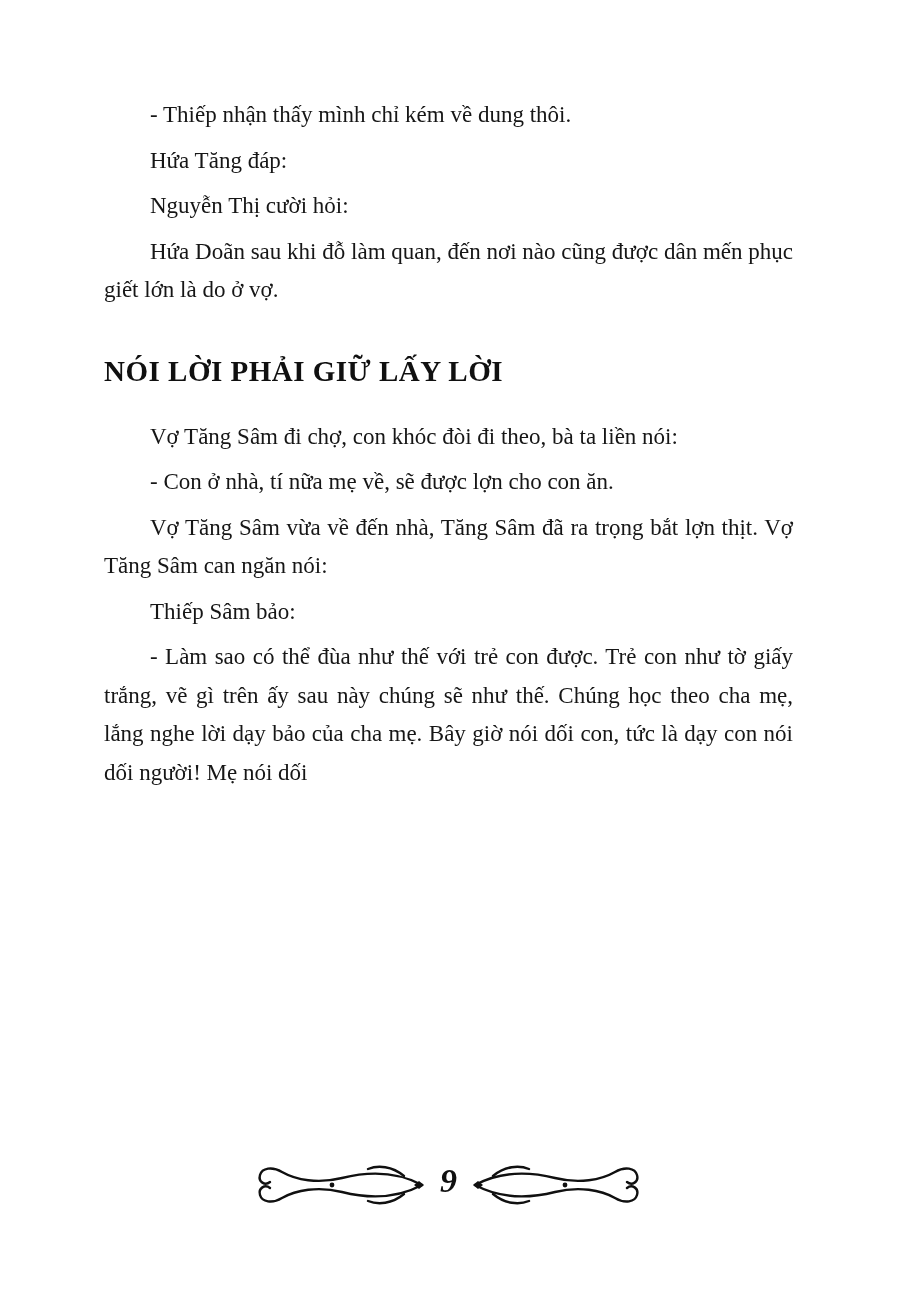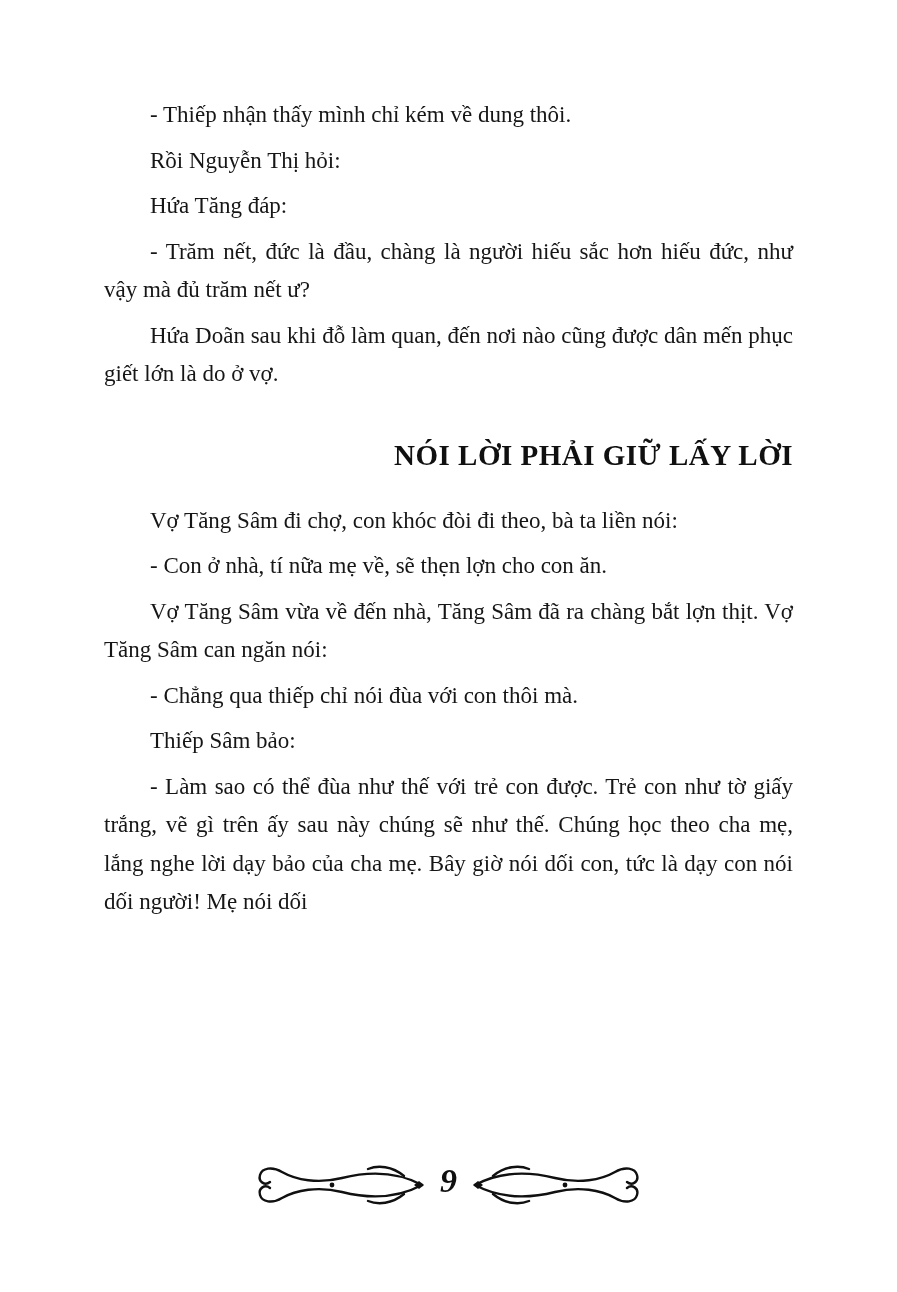--- a/index.html
+++ b/index.html
@@ -28,21 +28,21 @@
     font-size: 23px;
     line-height: 38.5px;
     text-indent: 46px;
     text-align: justify;
     color: #161616;
   }
   .section-heading {
     margin: 38px 0 30px 0;
     font-size: 29px;
     font-weight: bold;
-    text-align: right;
+    text-align: left;
     letter-spacing: 0.5px;
     color: #101010;
   }
   .page-footer {
     margin-top: auto;
     margin-bottom: 52px;
     display: flex;
     align-items: center;
     justify-content: center;
     gap: 6px;
@@ -65,33 +65,31 @@
     transform: translateY(-4px);
   }
 </style>
 </head>
 <body>
 
 <div class="page">
 
   <div class="body-text">
     <p>- Thiếp nhận thấy mình chỉ kém về dung thôi.</p>
-    <p>Rồi Nguyễn Thị hỏi:</p>
     <p>Hứa Tăng đáp:</p>
-    <p>- Trăm nết, đức là đầu, chàng là người hiếu sắc hơn hiếu đức, như vậy mà đủ trăm nết ư?</p>
+    <p>Nguyễn Thị cười hỏi:</p>
     <p>Hứa Doãn sau khi đỗ làm quan, đến nơi nào cũng được dân mến phục giết lớn là do ở vợ.</p>
   </div>
 
   <h1 class="section-heading">NÓI LỜI PHẢI GIỮ LẤY LỜI</h1>
 
   <div class="body-text">
     <p>Vợ Tăng Sâm đi chợ, con khóc đòi đi theo, bà ta liền nói:</p>
-    <p>- Con ở nhà, tí nữa mẹ về, sẽ thẹn lợn cho con ăn.</p>
-    <p>Vợ Tăng Sâm vừa về đến nhà, Tăng Sâm đã ra chàng bắt lợn thịt. Vợ Tăng Sâm can ngăn nói:</p>
-    <p>- Chẳng qua thiếp chỉ nói đùa với con thôi mà.</p>
+    <p>- Con ở nhà, tí nữa mẹ về, sẽ được lợn cho con ăn.</p>
+    <p>Vợ Tăng Sâm vừa về đến nhà, Tăng Sâm đã ra trọng bắt lợn thịt. Vợ Tăng Sâm can ngăn nói:</p>
     <p>Thiếp Sâm bảo:</p>
     <p>- Làm sao có thể đùa như thế với trẻ con được. Trẻ con như tờ giấy trắng, vẽ gì trên ấy sau này chúng sẽ như thế. Chúng học theo cha mẹ, lắng nghe lời dạy bảo của cha mẹ. Bây giờ nói dối con, tức là dạy con nói dối người! Mẹ nói dối</p>
   </div>
 
   <div class="page-footer">
     <svg class="ornament left" viewBox="0 0 170 54" aria-hidden="true">
       <g fill="none" stroke="#101010" stroke-width="2.4" stroke-linecap="round">
         <path d="M168,27 C140,12 112,14 88,20 C64,26 42,22 28,14 C18,8 8,10 6,17 C4,24 11,28 16,24"></path>
         <path d="M168,27 C140,42 112,40 88,34 C64,28 42,32 28,40 C18,46 8,44 6,37 C4,30 11,26 16,30"></path>
         <path d="M150,18 C138,8 124,7 114,11"></path>

